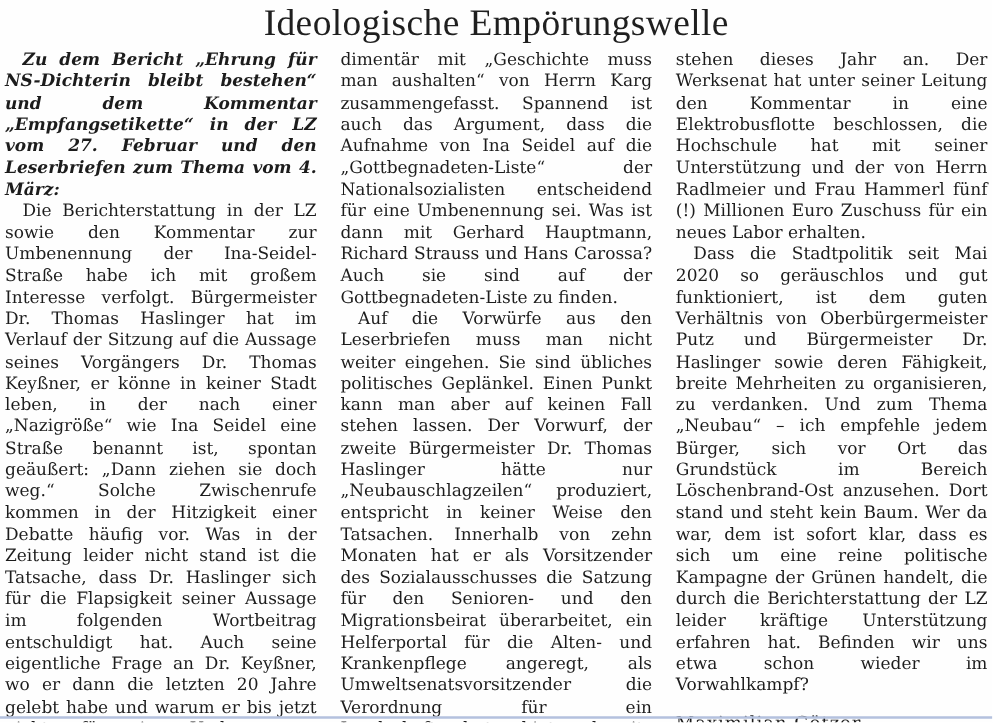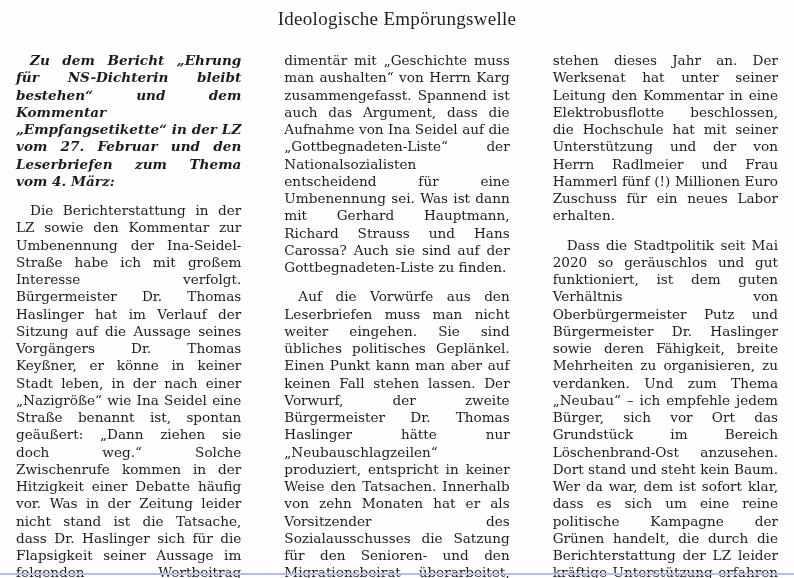--- a/index.html
+++ b/index.html
@@ -12,21 +12,21 @@
     width: 794px;
     height: 578px;
     background: #fefefe;
     overflow: hidden;
   }
   .title {
     margin: 0;
     padding-top: 3px;
     font-family: "Liberation Serif", serif;
     font-weight: normal;
-    font-size: 19px;
+    font-size: 30px;
     line-height: 32px;
     text-align: center;
     color: #1f1f1f;
     letter-spacing: 0.3px;
   }
   .columns {
     display: flex;
     gap: 19px;
     padding: 5px 4px 0 4px;
     box-sizing: border-box;
@@ -36,21 +36,21 @@
     min-width: 0;
     font-family: "DejaVu Serif", serif;
     font-size: 13.6px;
     line-height: 17.25px;
     color: #1c1c1c;
     text-align: justify;
     hyphens: auto;
     -webkit-hyphens: auto;
   }
   .col p {
-    margin: 12px;
+    margin: 0;
   }
   .indent {
     text-indent: 14px;
   }
   .lead {
     font-style: italic;
     font-weight: bold;
     text-indent: 14px;
   }
   .signature {

